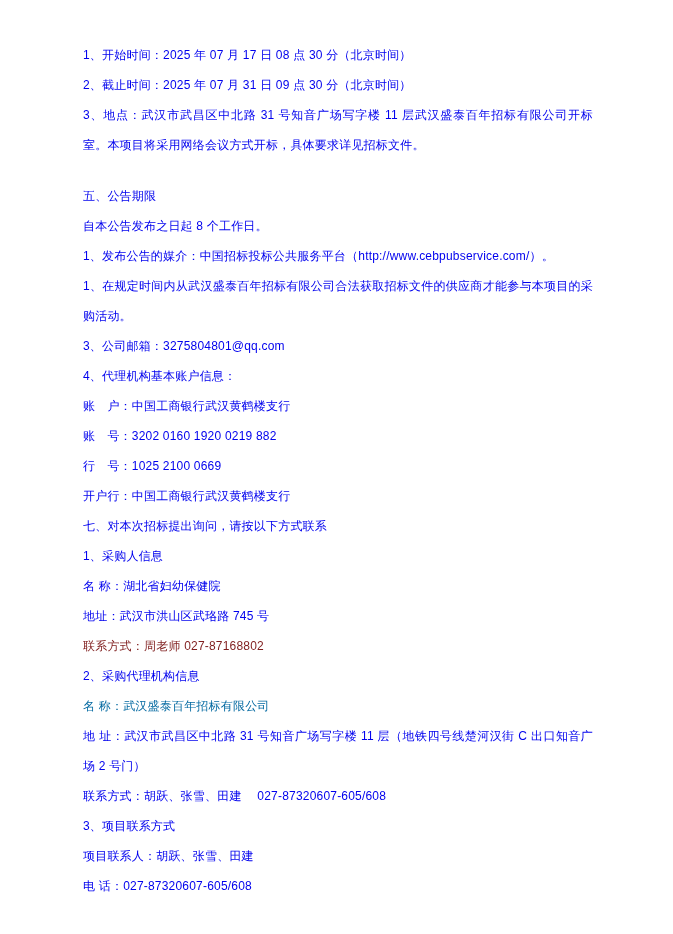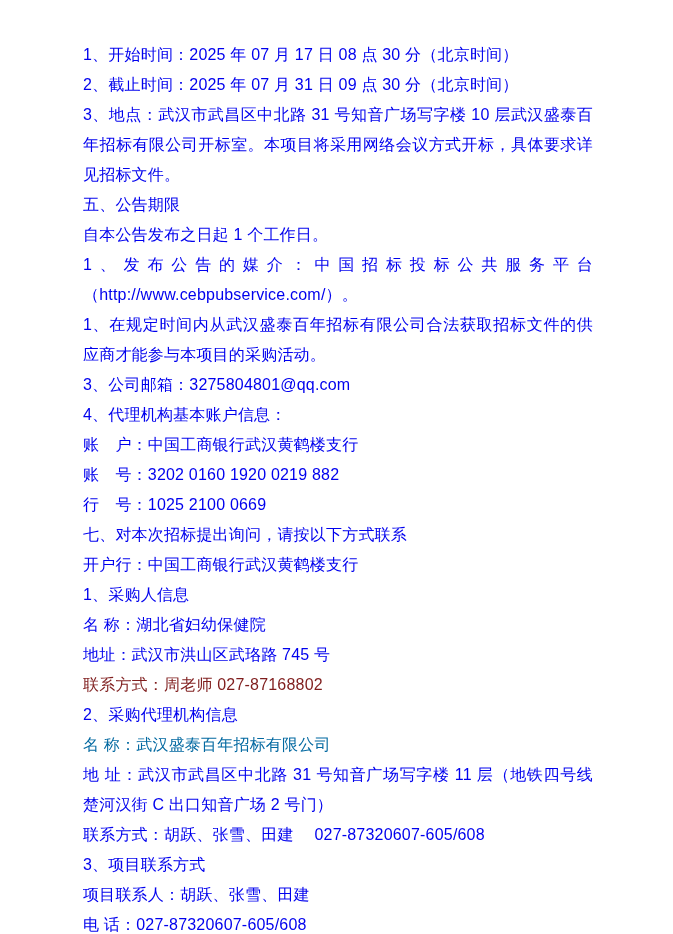--- a/index.html
+++ b/index.html
@@ -17,47 +17,47 @@
   }
   .doc-body {
     position: absolute;
     left: 83px;
     top: 40px;
     width: 510px;
   }
   .para {
     margin: 0;
     padding: 0;
-    font-size: 16px;
+    font-size: 12px;
     line-height: 30px;
     letter-spacing: 0.2px;
     color: #0000ee;
     text-align: justify;
     word-break: break-word;
   }
 </style>
 </head>
 <body>
 
 <div class="page" style="background: rgb(255, 255, 255);">
   <main class="doc-body">
       <p class="para" style="color: rgb(0, 0, 238);">1、开始时间：2025 年 07 月 17 日 08 点 30 分（北京时间）</p>
       <p class="para" style="color: rgb(0, 0, 238);">2、截止时间：2025 年 07 月 31 日 09 点 30 分（北京时间）</p>
-      <p class="para" style="color: rgb(0, 0, 238);">3、地点：武汉市武昌区中北路 31 号知音广场写字楼 10 层武汉盛泰百年招标有限公司开标室。本项目将采用网络会议方式开标，具体要求详见招标文件。</p>
-      <p class="para" style="color: rgb(0, 0, 238);">五、公告期限</p>
-      <p class="para" style="color: rgb(0, 0, 238);">自本公告发布之日起 1 个工作日。</p>
+      <p class="para" style="color: rgb(0, 0, 238);">3、地点：武汉市武昌区中北路 31 号知音广场写字楼 11 层武汉盛泰百年招标有限公司开标室。本项目将采用网络会议方式开标，具体要求详见招标文件。</p>
+      <p class="para" style="color: rgb(0, 0, 238); margin-top: 21px;">五、公告期限</p>
+      <p class="para" style="color: rgb(0, 0, 238);">自本公告发布之日起 8 个工作日。</p>
       <p class="para" style="color: rgb(0, 0, 238);">1、发布公告的媒介：中国招标投标公共服务平台（http://www.cebpubservice.com/）。</p>
       <p class="para" style="color: rgb(0, 0, 238);">1、在规定时间内从武汉盛泰百年招标有限公司合法获取招标文件的供应商才能参与本项目的采购活动。</p>
       <p class="para" style="color: rgb(0, 0, 238);">3、公司邮箱：3275804801@qq.com</p>
       <p class="para" style="color: rgb(0, 0, 238);">4、代理机构基本账户信息：</p>
       <p class="para" style="color: rgb(0, 0, 238);">账　户：中国工商银行武汉黄鹤楼支行</p>
       <p class="para" style="color: rgb(0, 0, 238);">账　号：3202 0160 1920 0219 882</p>
       <p class="para" style="color: rgb(0, 0, 238);">行　号：1025 2100 0669</p>
+      <p class="para" style="color: rgb(0, 0, 238);">开户行：中国工商银行武汉黄鹤楼支行</p>
       <p class="para" style="color: rgb(0, 0, 238);">七、对本次招标提出询问，请按以下方式联系</p>
-      <p class="para" style="color: rgb(0, 0, 238);">开户行：中国工商银行武汉黄鹤楼支行</p>
       <p class="para" style="color: rgb(0, 0, 238);">1、采购人信息</p>
       <p class="para" style="color: rgb(0, 0, 238);">名 称：湖北省妇幼保健院</p>
       <p class="para" style="color: rgb(0, 0, 238);">地址：武汉市洪山区武珞路 745 号</p>
       <p class="para" style="color: #7f1d1d;">联系方式：周老师 027-87168802</p>
       <p class="para" style="color: rgb(0, 0, 238);">2、采购代理机构信息</p>
       <p class="para" style="color: #0369a1;">名 称：武汉盛泰百年招标有限公司</p>
       <p class="para" style="color: rgb(0, 0, 238);">地 址：武汉市武昌区中北路 31 号知音广场写字楼 11 层（地铁四号线楚河汉街 C 出口知音广场 2 号门）</p>
       <p class="para" style="color: rgb(0, 0, 238);">联系方式：胡跃、张雪、田建　 027-87320607-605/608</p>
       <p class="para" style="color: rgb(0, 0, 238);">3、项目联系方式</p>
       <p class="para" style="color: rgb(0, 0, 238);">项目联系人：胡跃、张雪、田建</p>

